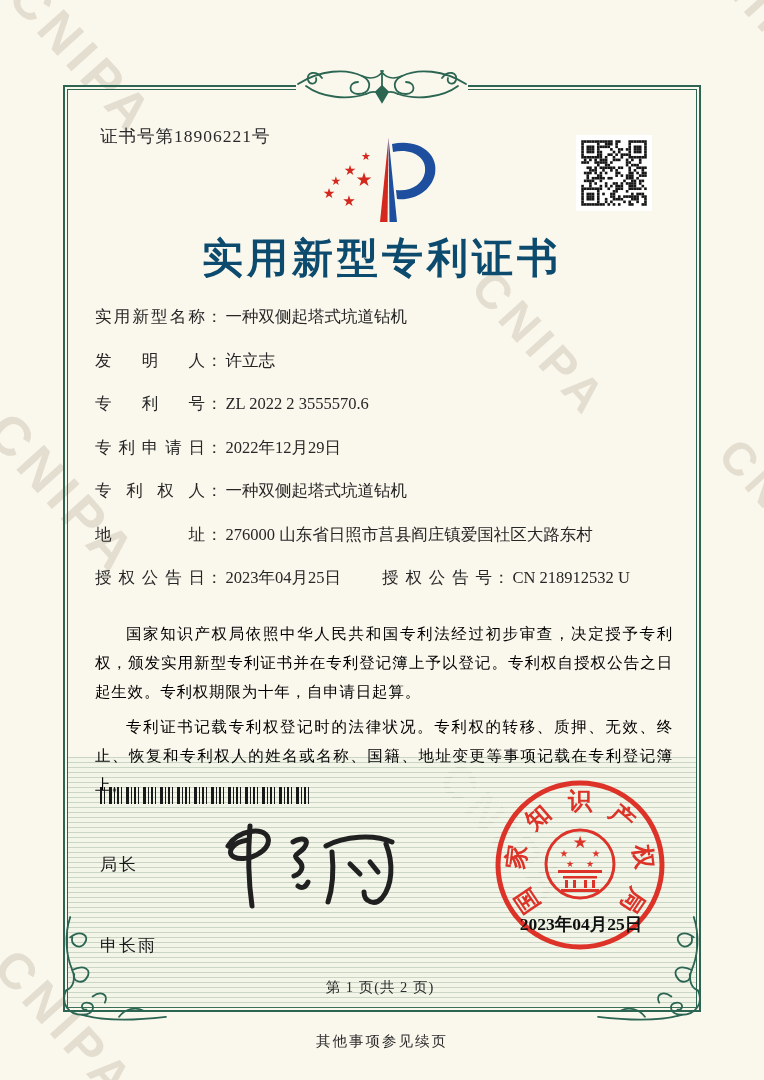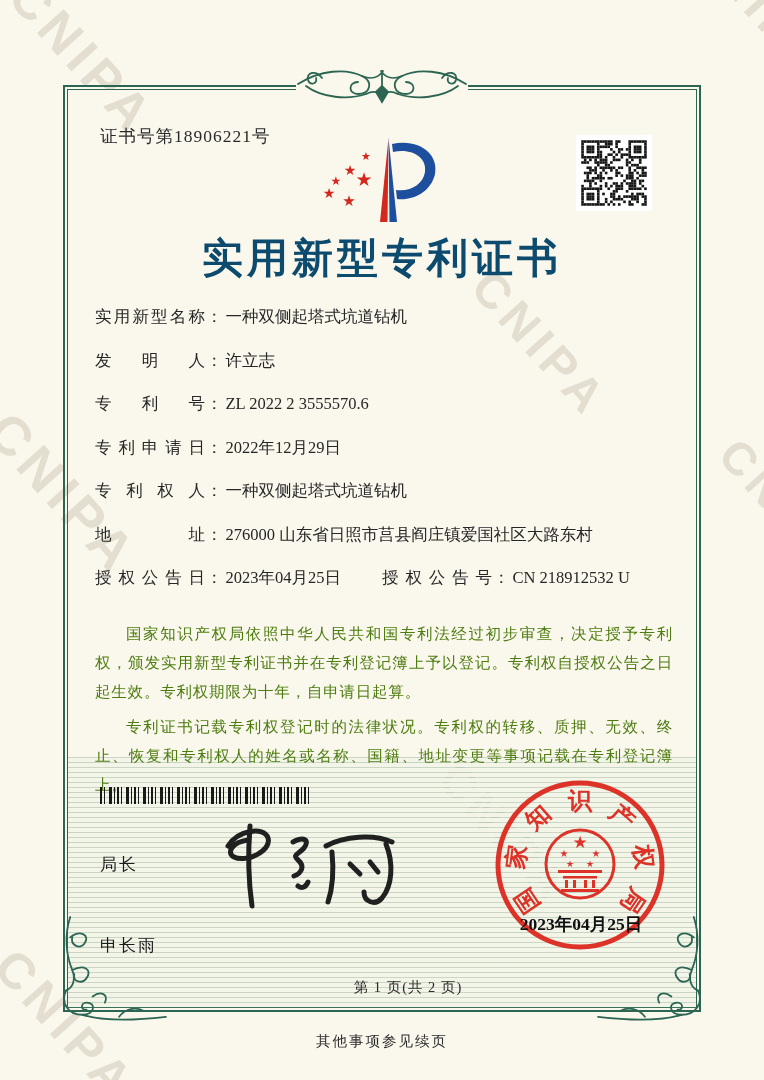--- a/index.html
+++ b/index.html
@@ -28,39 +28,39 @@
   .title{position:absolute;left:0;top:231px;width:100%;text-align:center;font-size:41px;font-weight:bold;
          letter-spacing:4px;color:#0c4a6e;}
 
   .fields{position:absolute;left:95px;top:306px;width:585px;font-size:16.5px;color:#262626;}
   .fld-row{height:43.5px;position:relative;white-space:nowrap;}
   .fld-label{display:inline-block;width:110px;text-align:justify;text-align-last:justify;text-justify:inter-character;vertical-align:top;}
   .fld-colon{margin:0 3px 0 1px;}
   .pair2{position:absolute;left:287px;top:0;}
 
   .paras{position:absolute;left:95px;top:619px;width:578px;font-size:15.5px;line-height:29px;
-         letter-spacing:0.8px;color:#4d7c0f;text-align:justify;}
+         letter-spacing:0.8px;color:#000000;text-align:justify;}
   .paras p{margin:0 0 6px 0;text-indent:2em;}
 
   .barcode{position:absolute;left:100px;top:787px;width:212px;height:17px;
      background:repeating-linear-gradient(90deg,#191919 0 2px,transparent 2px 4px,#191919 4px 5px,transparent 5px 9px,#191919 9px 12px,transparent 12px 14px,#191919 14px 15px,transparent 15px 17px);}
 
   .signer-title{position:absolute;left:100px;top:853px;font-size:17px;letter-spacing:2px;color:#1c1c1c;
      font-family:"Liberation Sans","DejaVu Sans",sans-serif;}
   .signer-name{position:absolute;left:100px;top:889px;font-size:17px;letter-spacing:2px;color:#1c1c1c;
      font-family:"Liberation Sans","DejaVu Sans",sans-serif;margin-top:45px;}
   .signature{position:absolute;left:198px;top:816px;}
 
   .seal{position:absolute;left:493px;top:778px;}
   .seal-char{font-size:24px;font-weight:bold;fill:#dc2318;text-anchor:middle;font-family:"Liberation Serif",serif;}
   .seal-date{position:absolute;left:495px;top:912px;width:172px;text-align:center;font-size:17.5px;
      font-weight:bold;color:#101010;}
 
   .page-info{position:absolute;left:63px;top:978px;width:634px;text-align:center;font-size:14.5px;
-     letter-spacing:1px;color:#2b2b2b;padding-left:28px;}
+     letter-spacing:1px;color:#2b2b2b;}
   .continuation{position:absolute;left:0;top:1032px;width:100%;text-align:center;font-size:14.5px;
      letter-spacing:2px;color:#2b2b2b;font-family:Liberation Mono, monospace;}
 
   .green-stroke{stroke:#2c6653;fill:none;stroke-width:1.8;stroke-linecap:round;}
   .sig-stroke{stroke:#202020;fill:none;stroke-width:5px;stroke-linecap:round;stroke-linejoin:round;}
 </style>
 </head>
 <body>
 
 <div class="page">

